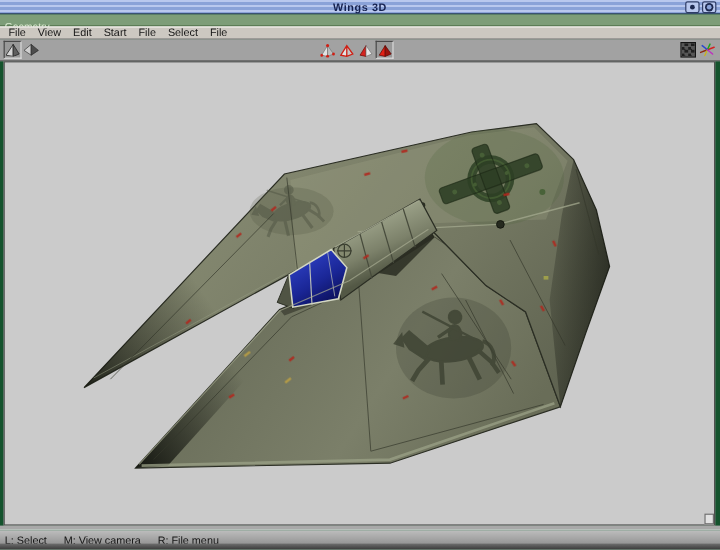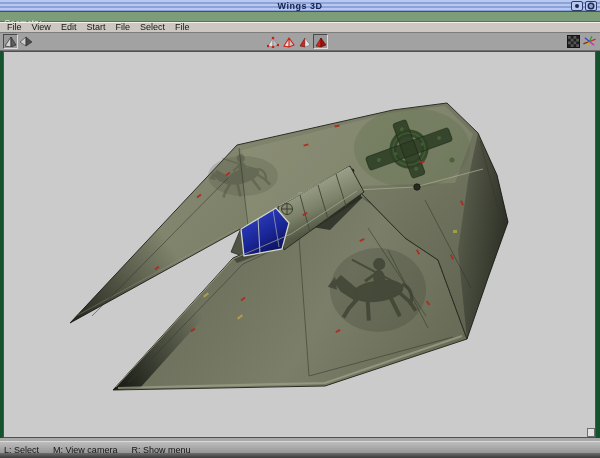--- a/index.html
+++ b/index.html
@@ -327,16 +327,16 @@
         <rect x="453" y="230" width="4" height="3" fill="#a8a84a" transform="rotate(0)"></rect>
       </g>
     </svg>
     <div class="resize-grip"></div>
   </div>
 
   <div class="frame-mid"></div>
   <div class="statusbar">
     <span>L: Select</span>
     <span>M: View camera</span>
-    <span>R: Show menu</span>
+    <span>R: File menu</span>
   </div>
   <div class="bottom-edge"></div>
 </div>
 
 </body></html>

